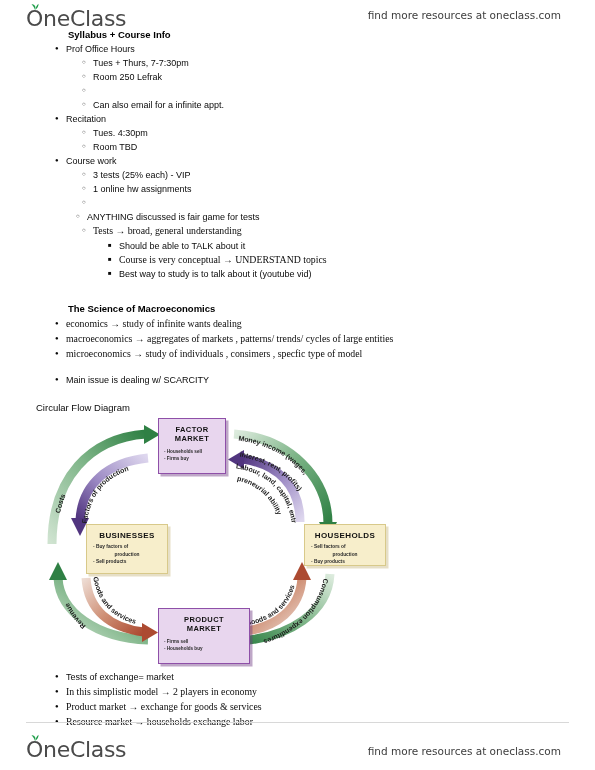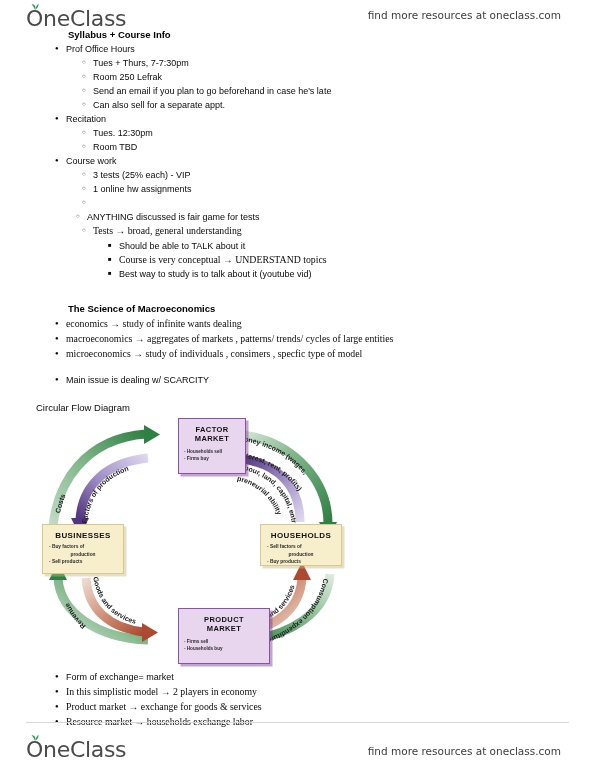--- a/index.html
+++ b/index.html
@@ -109,26 +109,26 @@
     font-family: "Liberation Sans", sans-serif;
     font-weight: bold;
     color: #2a2a2a;
     white-space: nowrap;
   }
 
   .box-factor, .box-product {
     background: #e8d6ee;
     border: 1.4px solid #8e4fa8;
     box-shadow: 2.5px 2.5px 0 rgba(110,60,130,.45);
-    margin-left: 20px;
   }
   .box-biz, .box-house {
     background: #f7eecb;
     border: 1.4px solid #d8c98a;
     box-shadow: 2.5px 2.5px 0 rgba(200,185,130,.45);
+    margin-left: 44px;
   }
   .box-factor  { left: 120px; top: 6px;   width: 68px; height: 56px; }
   .box-product { left: 120px; top: 196px; width: 92px; height: 56px; }
   .box-biz     { left: 4px;   top: 112px; width: 82px; height: 50px; }
   .box-house   { left: 222px; top: 112px; width: 82px; height: 42px; }
 
   .box-factor .dtitle, .box-product .dtitle { font-size: 7.5px; line-height: 9px; margin-top: 6px; }
   .box-biz .dtitle, .box-house .dtitle      { font-size: 8px;  line-height: 9px; margin-top: 6px; }
   .box-factor .ditem, .box-product .ditem   { font-size: 4.6px; line-height: 7px; text-align: left; padding-left: 5px; }
   .box-biz .ditem, .box-house .ditem        { font-size: 4.8px; line-height: 7.5px; }
@@ -155,25 +155,25 @@
   </div>
   <div class="promo hdr-promo">find more resources at oneclass.com</div>
 
   <div class="notes">
 
     <div class="sec-head" style="left:36px; top:29px;">Syllabus + Course Info</div>
 
     <div class="li" style="left:55px; top:43px;"><span class="bullet bul-disc"></span><span>Prof Office Hours</span></div>
     <div class="li" style="left:82px; top:57px;"><span class="bullet bul-circ"></span><span>Tues + Thurs, 7-7:30pm</span></div>
     <div class="li" style="left:82px; top:71px;"><span class="bullet bul-circ"></span><span>Room 250 Lefrak</span></div>
-    <div class="li" style="left:82px; top:85px;"><span class="bullet bul-circ"></span><span>Send an email if you plan to go beforehand in case he's late</span></div>
-    <div class="li" style="left:82px; top:99px;"><span class="bullet bul-circ"></span><span>Can also sell for a separate appt.</span></div>
+    <div class="li" style="left:82px; top:85px;"><span class="bullet bul-circ"></span></div>
+    <div class="li" style="left:82px; top:99px;"><span class="bullet bul-circ"></span><span>Can also email for a infinite appt.</span></div>
 
     <div class="li" style="left:55px; top:113px;"><span class="bullet bul-disc"></span><span>Recitation</span></div>
-    <div class="li" style="left:82px; top:127px;"><span class="bullet bul-circ"></span><span>Tues. 12:30pm</span></div>
+    <div class="li" style="left:82px; top:127px;"><span class="bullet bul-circ"></span><span>Tues. 4:30pm</span></div>
     <div class="li" style="left:82px; top:141px;"><span class="bullet bul-circ"></span><span>Room TBD</span></div>
 
     <div class="li" style="left:55px; top:155px;"><span class="bullet bul-disc"></span><span>Course work</span></div>
     <div class="li" style="left:82px; top:169px;"><span class="bullet bul-circ"></span><span>3 tests (25% each) - VIP</span></div>
     <div class="li" style="left:82px; top:183px;"><span class="bullet bul-circ"></span><span>1 online hw assignments</span></div>
     <div class="li" style="left:82px; top:197px;"><span class="bullet bul-circ"></span></div>
     <div class="li" style="left:76px; top:211px;"><span class="bullet bul-circ"></span><span>ANYTHING discussed is fair game for tests</span></div>
     <div class="li serif" style="left:82px; top:225px;"><span class="bullet bul-circ"></span><span>Tests → broad, general understanding</span></div>
 
     <div class="li" style="left:108px; top:240px;"><span class="bullet bul-sq"></span><span>Should be able to TALK about it</span></div>
@@ -182,21 +182,21 @@
 
     <div class="sec-head" style="left:36px; top:303px;">The Science of Macroeconomics</div>
 
     <div class="li serif" style="left:55px; top:318px;"><span class="bullet bul-disc"></span><span>economics → study of infinite wants dealing</span></div>
     <div class="li serif" style="left:55px; top:333px;"><span class="bullet bul-disc"></span><span>macroeconomics → aggregates of markets , patterns/ trends/ cycles of large entities</span></div>
     <div class="li serif" style="left:55px; top:348px;"><span class="bullet bul-disc"></span><span>microeconomics → study of individuals , consimers , specfic type of model</span></div>
     <div class="li" style="left:55px; top:374px;"><span class="bullet bul-disc"></span><span>Main issue is dealing w/ SCARCITY</span></div>
 
     <div class="li" style="left:36px; top:402px; font-size:9.5px;">Circular Flow Diagram</div>
 
-    <div class="li" style="left:55px; top:671px;"><span class="bullet bul-disc"></span><span>Form of exchange= market</span></div>
+    <div class="li" style="left:55px; top:671px;"><span class="bullet bul-disc"></span><span>Tests of exchange= market</span></div>
     <div class="li serif" style="left:55px; top:686px;"><span class="bullet bul-disc"></span><span>In this simplistic model → 2 players in economy</span></div>
     <div class="li serif" style="left:55px; top:701px;"><span class="bullet bul-disc"></span><span>Product market → exchange for goods &amp; services</span></div>
     <div class="li serif" style="left:55px; top:716px;"><span class="bullet bul-disc"></span><span>Resource market → households exchange labor</span></div>
   </div>
 
   <div class="diagram">
 
     <svg width="330" height="250" viewBox="0 0 330 250">
       <defs>
         <linearGradient id="gCostsTL" x1="0" y1="1" x2="1" y2="0">

